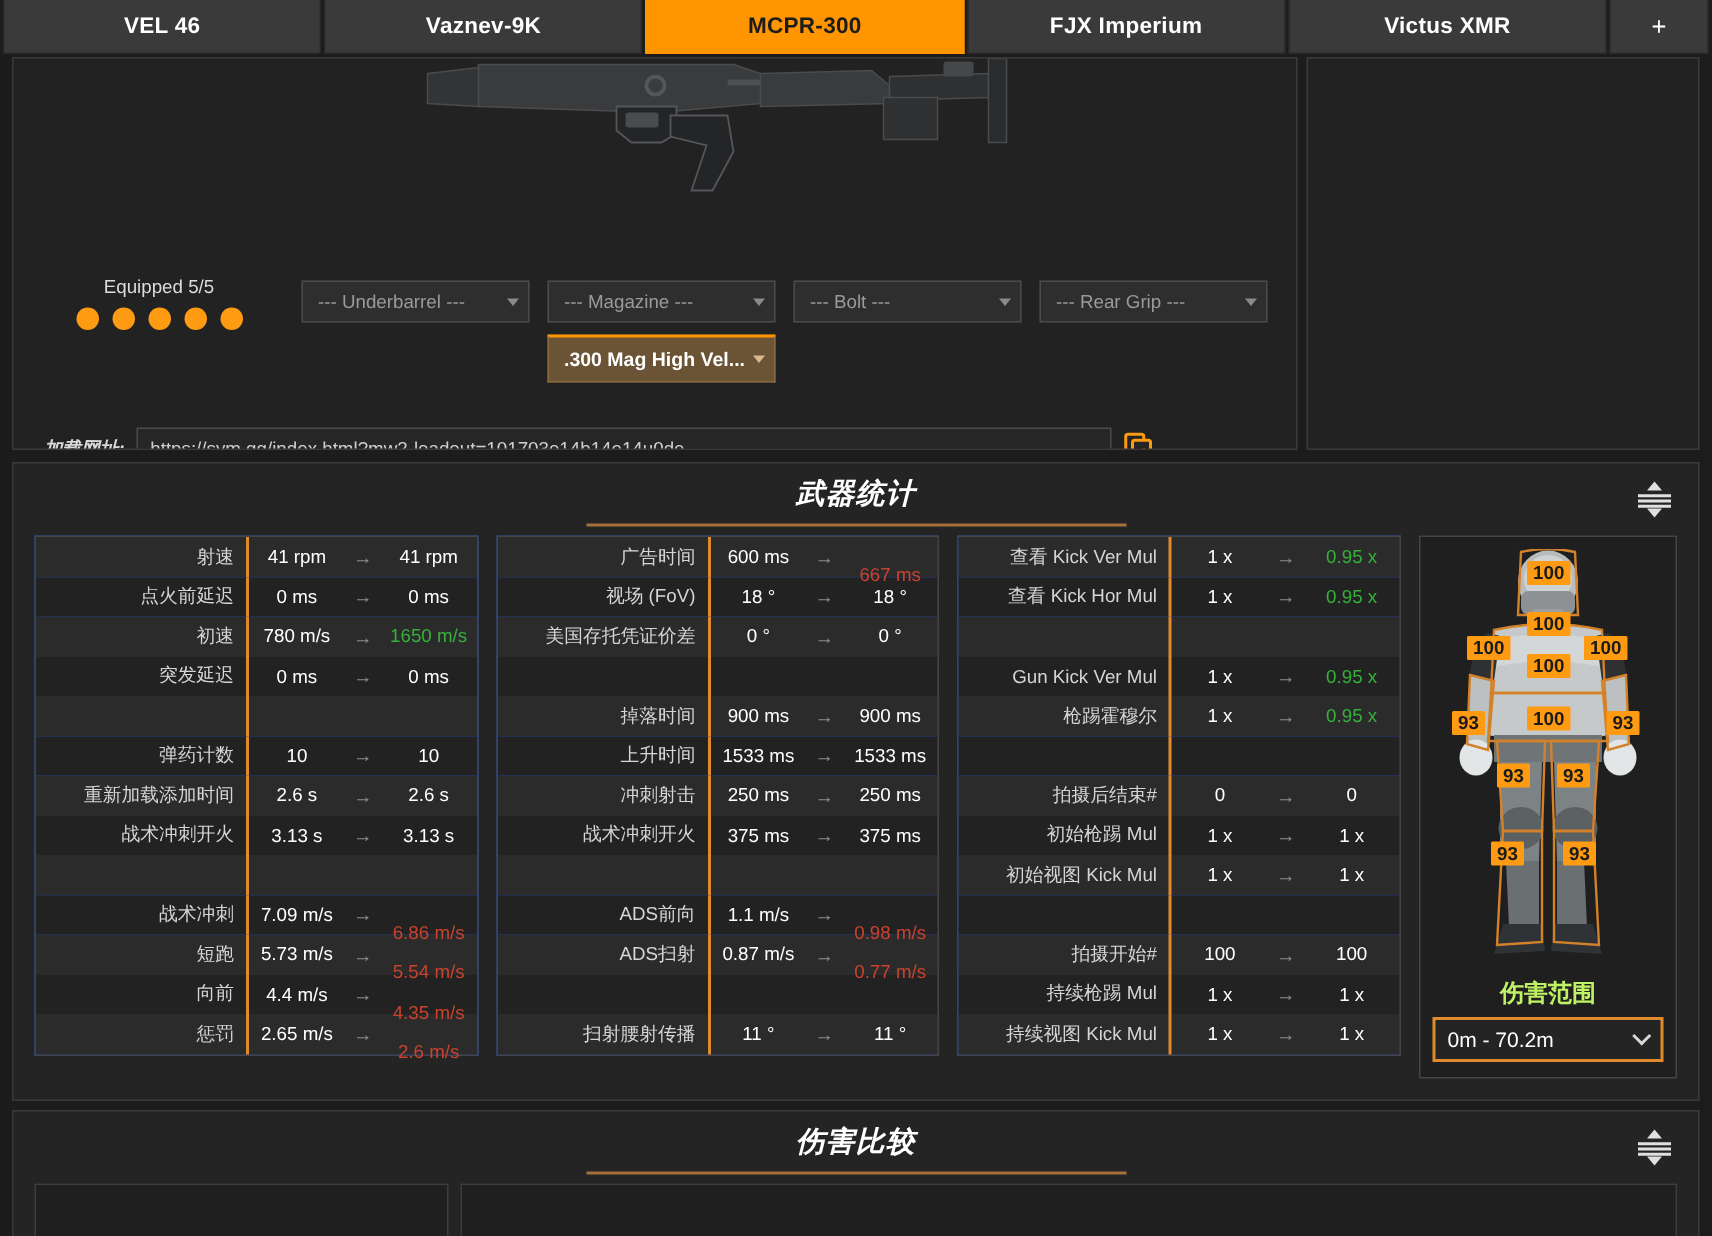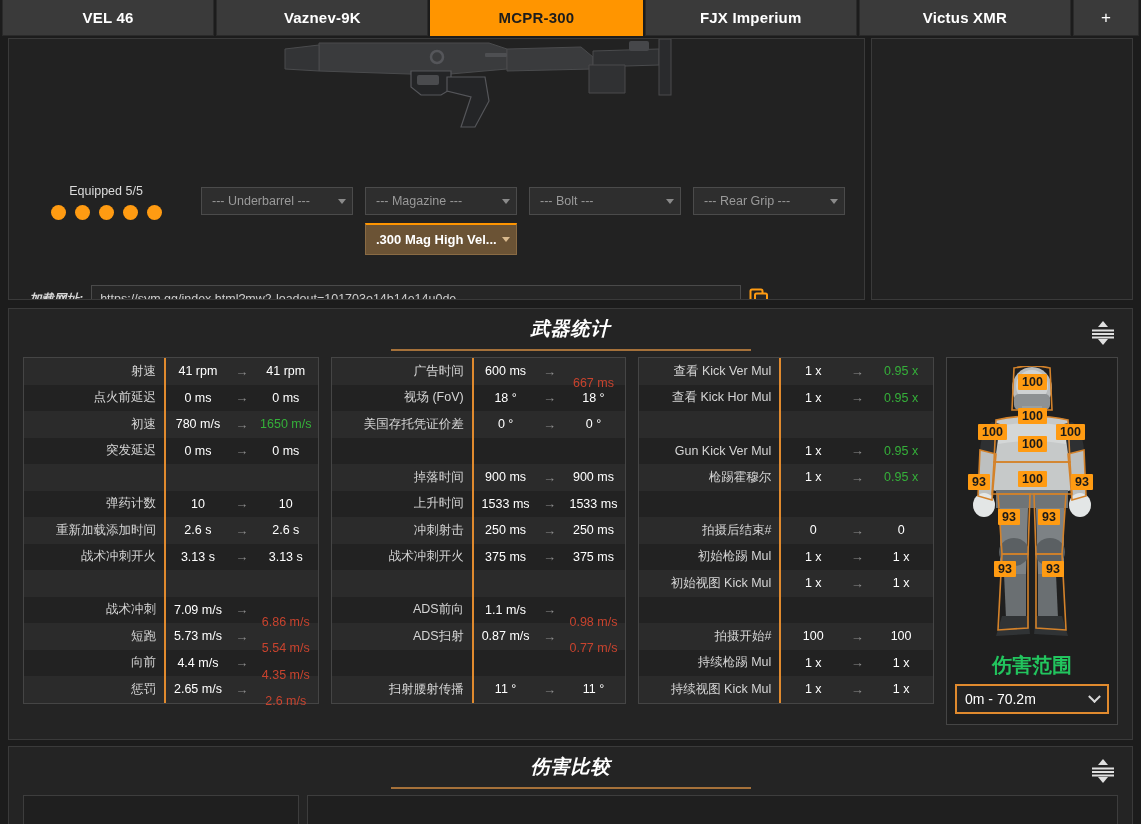--- a/index.html
+++ b/index.html
@@ -271,23 +271,23 @@
     position: absolute;
     background: #ff9b12;
     color: #1a1a1a;
     font-size: 12.5px;
     font-weight: bold;
     padding: 1px 4px;
     border-radius: 1px;
     line-height: 1.15;
   }
   .dmg-caption {
-    font-size: 20px;
+    font-size: 16px;
     font-weight: bold;
-    color: #22c55e;
+    color: #bef264;
     margin: 4px 0 5px 0;
   }
   .dmg-select {
     width: 100%;
     height: 30px;
     background: #242424;
     border: 2px solid #e08a2e;
     color: #ffffff;
     font-size: 14px;
     display: flex;

